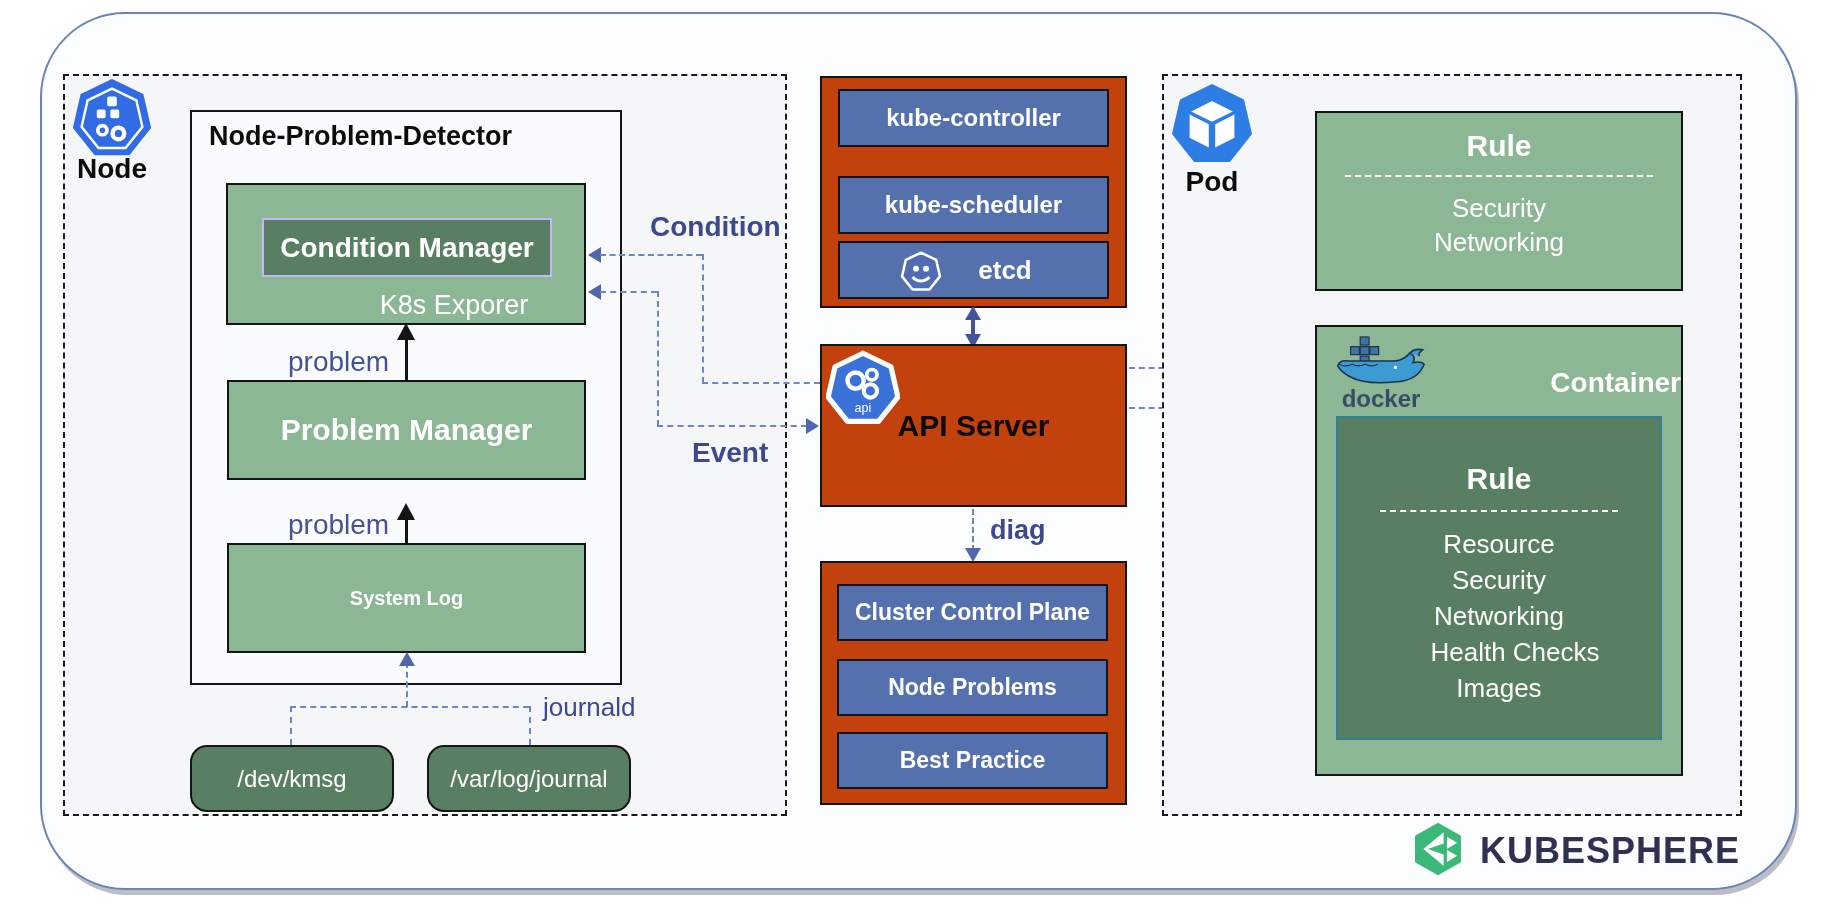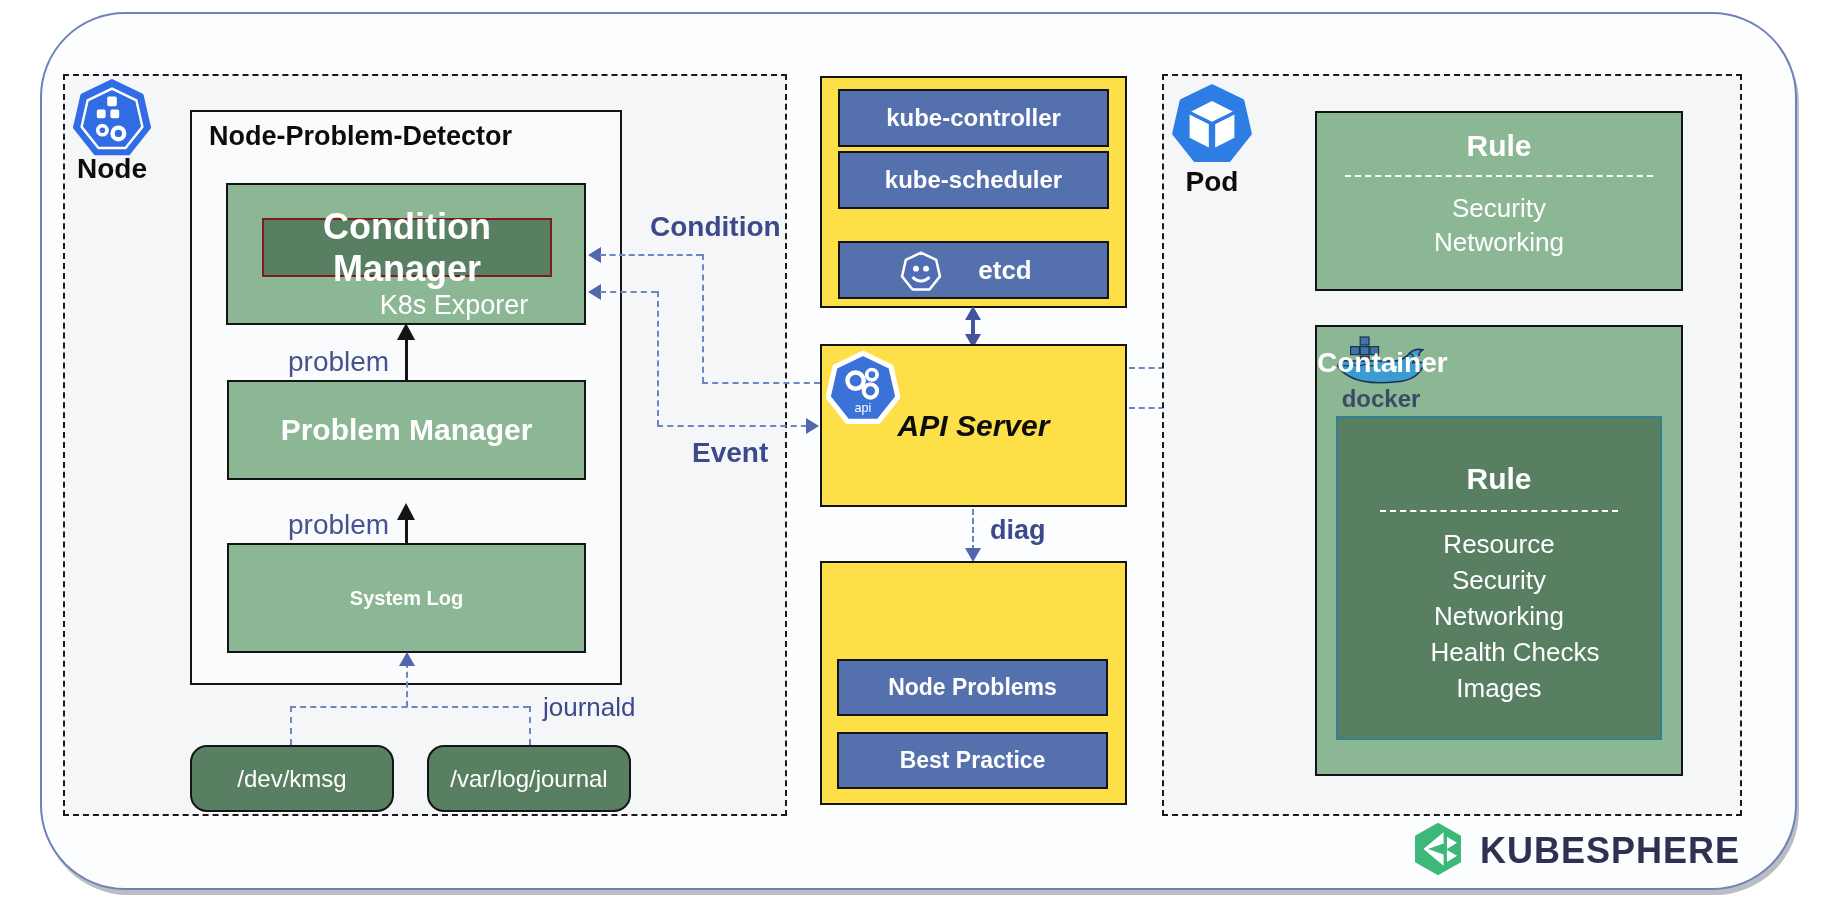--- a/index.html
+++ b/index.html
@@ -3,21 +3,21 @@
 <meta charset="utf-8">
 <style>
   html,body{margin:0;padding:0;background:#fff;font-family:"Liberation Sans","DejaVu Sans",sans-serif;}
   #stage{position:relative;width:1822px;height:912px;overflow:hidden;background:#fff;}
   .abs{position:absolute;}
   .outer-rect{left:40px;top:12px;width:1753px;height:874px;border:2px solid #6d83b8;border-radius:85px;background:#fcfdfe;box-shadow:3px 6px 0 -1px #b9bdc4;}
   .dashed-panel{border:2px dashed #1a1a1a;background:#f5f6f8;}
   .solid-box{border:2px solid #141414;box-sizing:border-box;}
   .green{background:#8cb795;}
   .dgreen{background:#587f62;border-radius:17px;}
-  .blue{background:#fde047;font-style:italic;}
+  .blue{background:#c2410c;}
   .dblue{background:#5470ad;}
   .wtext{color:#ffffff;}
   .center{display:flex;align-items:center;justify-content:center;text-align:center;}
   .lbl{color:#3c4a8c;font-weight:bold;}
   .hdash{border-top:2px dashed #6f84c4;}
   .vdash{border-left:2px dashed #6f84c4;}
   .hsolid{background:#141414;}
   .arr-left{width:0;height:0;border-top:8px solid transparent;border-bottom:8px solid transparent;border-right:13px solid #5166ad;}
   .arr-right{width:0;height:0;border-top:8px solid transparent;border-bottom:8px solid transparent;border-left:13px solid #5166ad;}
   .arr-up-blue{width:0;height:0;border-left:8px solid transparent;border-right:8px solid transparent;border-bottom:14px solid #5166ad;}
@@ -45,21 +45,21 @@
       <circle cx="38" cy="64" r="3.5" fill="#326ce5"></circle>
     <circle cx="58" cy="68" r="10" fill="#ffffff"></circle>
       <circle cx="58" cy="68" r="4.5" fill="#326ce5"></circle>
   </svg>
   <div class="abs center" style="left:62px;top:154px;width:100px;height:30px;font-size:28px;font-weight:bold;color:#0c0c0c;">Node</div>
 
   <div class="abs solid-box" style="left:190px;top:110px;width:432px;height:575px;background:#fafbfd;"></div>
   <div class="abs" style="left:209px;top:121px;font-size:27px;font-weight:bold;color:#0c0c0c;">Node-Problem-Detector</div>
 
   <div class="abs solid-box green" style="left:226px;top:183px;width:360px;height:142px;"></div>
-  <div class="abs center wtext" style="left:262px;top:218px;width:290px;height:59px;background:#587f62;border:2px solid #7f1d1d;box-sizing:border-box;font-size:36px;font-weight:bold;">Condition Manager</div>
+  <div class="abs center wtext" style="left:262px;top:218px;width:290px;height:59px;background:#587f62;border:2px solid #c4b5fd;box-sizing:border-box;font-size:28px;font-weight:bold;">Condition Manager</div>
   <div class="abs center wtext" style="left:226px;top:289px;width:360px;height:32px;font-size:27px;padding-left:48px;">K8s Exporer</div>
 
   <div class="abs hsolid" style="left:405px;top:331px;width:3px;height:49px;"></div>
   <div class="abs arr-up-black" style="left:397px;top:323px;"></div>
   <div class="abs" style="left:288px;top:346px;font-size:28px;color:#47538f;">problem</div>
 
   <div class="abs solid-box green center wtext" style="left:227px;top:380px;width:359px;height:100px;font-size:30px;font-weight:bold;">Problem Manager</div>
 
   <div class="abs hsolid" style="left:405px;top:511px;width:3px;height:32px;"></div>
   <div class="abs arr-up-black" style="left:397px;top:503px;"></div>
@@ -85,21 +85,21 @@
 
   <div class="abs arr-left" style="left:588px;top:284px;"></div>
   <div class="abs hdash" style="left:600px;top:291px;width:57px;"></div>
   <div class="abs vdash" style="left:657px;top:291px;height:135px;"></div>
   <div class="abs hdash" style="left:657px;top:425px;width:150px;"></div>
   <div class="abs arr-right" style="left:806px;top:418px;"></div>
   <div class="abs lbl" style="left:692px;top:437px;font-size:28px;">Event</div>
 
   <div class="abs solid-box blue" style="left:820px;top:76px;width:307px;height:232px;"></div>
   <div class="abs solid-box dblue center wtext" style="left:838px;top:89px;width:271px;height:58px;font-size:24px;font-weight:bold;">kube-controller</div>
-  <div class="abs solid-box dblue center wtext" style="left:838px;top:151px;width:271px;height:58px;font-size:24px;font-weight:bold;">kube-scheduler</div>
+  <div class="abs solid-box dblue center wtext" style="left:838px;top:176px;width:271px;height:58px;font-size:24px;font-weight:bold;">kube-scheduler</div>
   <div class="abs solid-box dblue" style="left:838px;top:241px;width:271px;height:58px;">
     <svg style="position:absolute;left:60px;top:8px;" width="42" height="42" viewBox="0 0 100 100">
       <polygon points="50,4 86.2,21.4 95.1,60.4 70.1,91.6 29.9,91.6 4.9,60.4 13.8,21.4" fill="#4f6cb5" stroke="#ffffff" stroke-width="6" stroke-linejoin="round"></polygon>
       <circle cx="38" cy="42" r="7" fill="#ffffff"></circle>
       <circle cx="62" cy="42" r="7" fill="#ffffff"></circle>
       <path d="M30 62 A 26 26 0 0 0 70 62" fill="none" stroke="#ffffff" stroke-width="7"></path>
     </svg>
     <div class="center wtext" style="position:absolute;left:110px;top:0;width:110px;height:54px;font-size:26px;font-weight:bold;">etcd</div>
   </div>
 
@@ -114,20 +114,21 @@
     <circle cx="62" cy="32" r="7" fill="none" stroke="#ffffff" stroke-width="5"></circle>
     <circle cx="60" cy="54" r="9" fill="none" stroke="#ffffff" stroke-width="5.5"></circle>
     <text x="50" y="82" text-anchor="middle" font-size="17" fill="#ffffff" font-family="Liberation Sans, sans-serif">api</text>
   </svg>
 
   <div class="abs vdash" style="left:972px;top:509px;height:42px;"></div>
   <div class="abs arr-down-blue" style="left:965px;top:548px;"></div>
   <div class="abs lbl" style="left:990px;top:515px;font-size:27px;">diag</div>
 
   <div class="abs solid-box blue" style="left:820px;top:561px;width:307px;height:244px;"></div>
+  <div class="abs solid-box dblue center wtext" style="left:837px;top:584px;width:271px;height:57px;font-size:23px;font-weight:bold;">Cluster Control Plane</div>
   <div class="abs solid-box dblue center wtext" style="left:837px;top:659px;width:271px;height:57px;font-size:23px;font-weight:bold;">Node Problems</div>
   <div class="abs solid-box dblue center wtext" style="left:837px;top:732px;width:271px;height:57px;font-size:23px;font-weight:bold;">Best Practice</div>
 
   <div class="abs hdash" style="left:1129px;top:367px;width:104px;"></div>
   <div class="abs vdash" style="left:1233px;top:210px;height:159px;"></div>
   <div class="abs hdash" style="left:1233px;top:209px;width:70px;"></div>
   <div class="abs arr-up-blue" style="left:1296px;top:196px;"></div>
   <div class="abs lbl" style="left:1185px;top:257px;font-size:28px;">match</div>
 
   <div class="abs hdash" style="left:1129px;top:407px;width:104px;"></div>
@@ -161,21 +162,21 @@
         <rect x="34" y="14" width="11" height="10"></rect>
         <rect x="46" y="14" width="11" height="10"></rect>
         <rect x="34" y="26" width="11" height="10"></rect>
       </g>
       <path d="M6 38 Q8 30 20 32 L78 32 Q90 30 96 22 Q104 26 100 34 Q110 32 114 36 Q106 56 80 58 Q40 62 22 52 Q10 46 6 38 Z" fill="#3d9bd4" stroke="#1d3349" stroke-width="2"></path>
       <circle cx="78" cy="40" r="2" fill="#ffffff"></circle>
       <path d="M96 22 Q102 16 112 18 Q106 22 108 26" fill="#3d9bd4" stroke="#1d3349" stroke-width="2"></path>
       <path d="M8 36 Q16 40 24 36 Q32 40 40 36 Q48 40 56 36" fill="none" stroke="#1d3349" stroke-width="1.5"></path>
     </svg>
     <div style="position:absolute;left:6px;top:58px;width:116px;text-align:center;font-size:24px;font-weight:bold;color:#3b4a66;">docker</div>
-    <div class="wtext" style="position:absolute;left:0;top:20px;width:100%;text-align:left;font-size:28px;font-weight:bold;">Container</div>
+    <div class="wtext" style="position:absolute;left:0;top:40px;width:100%;text-align:right;font-size:28px;font-weight:bold;">Container</div>
 
     <div style="position:absolute;left:19px;top:89px;width:326px;height:324px;background:#587f62;border:2px solid #337f93;box-sizing:border-box;">
       <div class="wtext" style="text-align:center;margin-top:44px;font-size:30px;font-weight:bold;">Rule</div>
       <div class="white-dash-sep" style="margin:14px 42px 0 42px;"></div>
       <div class="wtext" style="text-align:center;margin-top:14px;font-size:26px;line-height:36px;">Resource</div>
       <div class="wtext" style="text-align:center;font-size:26px;line-height:36px;">Security</div>
       <div class="wtext" style="text-align:center;font-size:26px;line-height:36px;">Networking</div>
       <div class="wtext" style="text-align:center;font-size:26px;line-height:36px;padding-left:32px;">Health Checks</div>
       <div class="wtext" style="text-align:center;font-size:26px;line-height:36px;">Images</div>
     </div>

